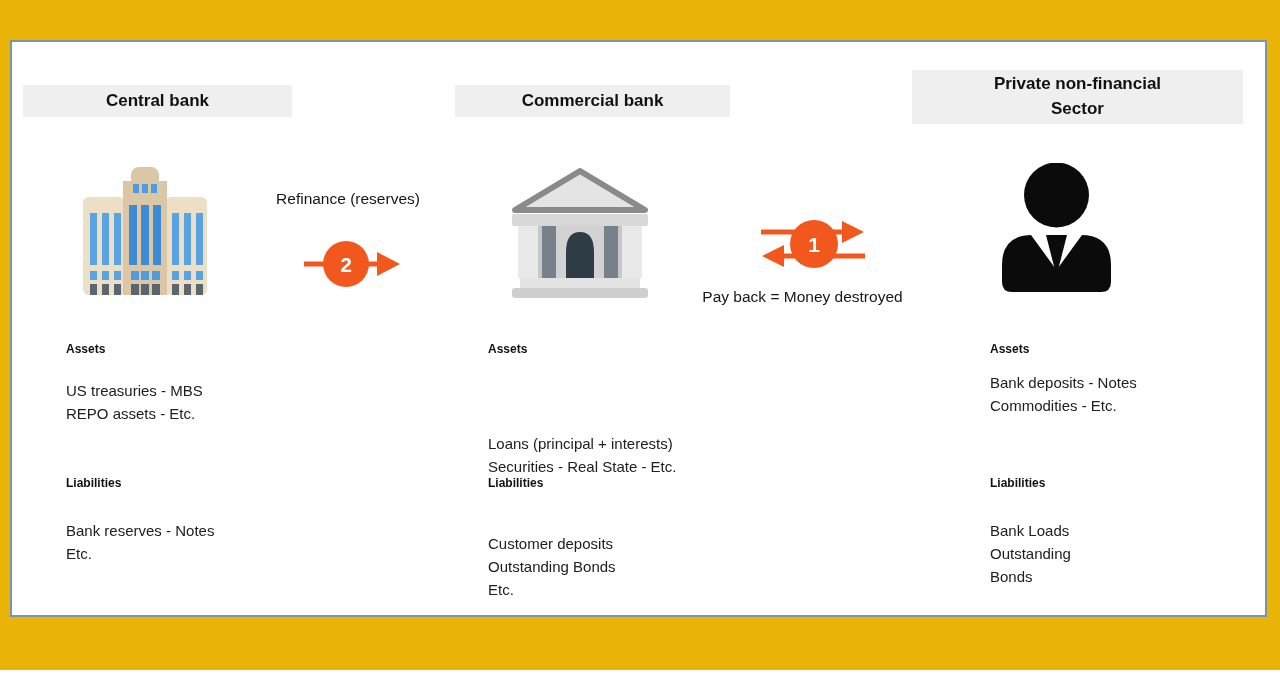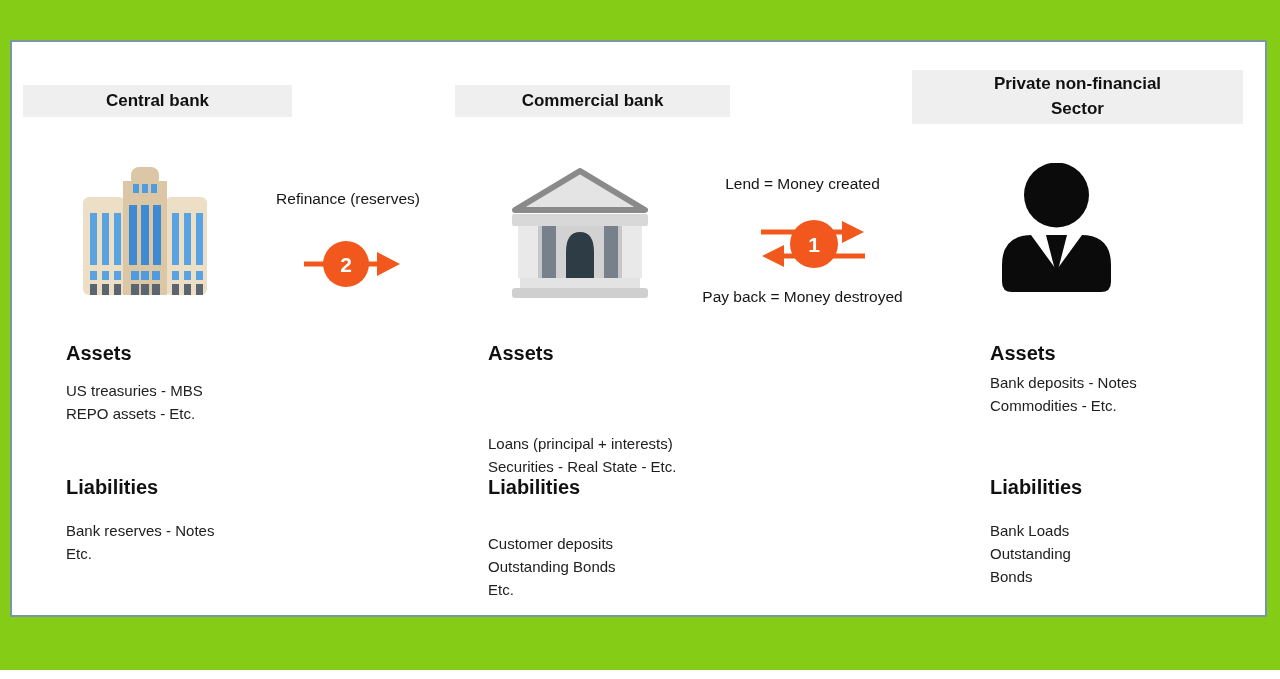--- a/index.html
+++ b/index.html
@@ -1,28 +1,28 @@
 <!DOCTYPE html>
 <html><head>
 <meta charset="utf-8">
 <style>
   * { margin:0; padding:0; box-sizing:border-box; }
   body { background:#ffffff; font-family:"Liberation Sans", sans-serif; }
-  .canvas { position:relative; width:1280px; height:670px; background:#84cc16; overflow:hidden; }
+  .canvas { position:relative; width:1280px; height:670px; background:#eab308; overflow:hidden; }
   .frame { position:absolute; left:10px; top:40px; width:1257px; height:577px;
            border:2px solid #7796A8; background:#ffffff; }
   .hdr { position:absolute; background:#EFEFEF; display:flex; align-items:center; justify-content:center;
          font-weight:bold; font-size:17px; color:#111; text-align:center; line-height:1.45; }
   .hdr-1 { left:23px;  top:85px; width:269px; height:32px; }
   .hdr-2 { left:455px; top:85px; width:275px; height:32px; }
   .hdr-3 { left:912px; top:70px; width:331px; height:54px; }
   .hdr-3 span { display:inline-block; max-width:210px; }
   .icon { position:absolute; }
   .flow-label { position:absolute; font-size:15.5px; color:#161616; text-align:center; }
-  .sec-title { position:absolute; font-weight:bold; font-size:20px; color:#111; }
+  .sec-title { position:absolute; font-weight:bold; font-size:12px; color:#111; }
   .sec-items { position:absolute; font-size:15px; line-height:23px; color:#202020; }
   .caption { position:absolute; left:10px; top:625px; width:1257px; text-align:center;
              font-style:italic; font-size:13.5px; color:#3C3C3C; }
   .orange-fill { fill:#F2581D; }
   .orange-stroke { stroke:#F2581D; }
   .circle-num { fill:#ffffff; font-family:"Liberation Sans", sans-serif; font-weight:bold; font-size:21px; }
 </style>
 </head>
 <body>
 
@@ -92,21 +92,20 @@
     <rect x="6" y="58" width="20" height="52" fill="#E9E9E9"></rect>
     <rect x="110" y="58" width="20" height="52" fill="#E9E9E9"></rect>
     <rect x="30" y="58" width="14" height="52" fill="#76818B"></rect>
     <rect x="92" y="58" width="14" height="52" fill="#76818B"></rect>
     <rect x="44" y="58" width="48" height="52" fill="#D2D2D2"></rect>
     <path d="M54 110 L54 84 Q54 64 68 64 Q82 64 82 84 L82 110 Z" fill="#2E3C46"></path>
     <rect x="8" y="110" width="120" height="10" fill="#E3E3E3"></rect>
     <rect x="0" y="120" width="136" height="10" rx="3" fill="#CFCFCF"></rect>
   </svg>
 
-  <div class="flow-label" style="left:700px; top:175px; width:205px;">Lend = Money created</div>
   <svg class="icon" style="left:758px; top:216px;" width="110" height="56" viewBox="0 0 110 56">
     <line x1="3" y1="16" x2="84" y2="16" class="orange-stroke" stroke-width="5"></line>
     <polygon points="84,5 106,16 84,27" class="orange-fill"></polygon>
     <line x1="26" y1="40" x2="107" y2="40" class="orange-stroke" stroke-width="5"></line>
     <polygon points="26,29 4,40 26,51" class="orange-fill"></polygon>
     <circle cx="56" cy="28" r="24" fill="#F2581D"></circle>
     <text x="56" y="35.5" text-anchor="middle" class="circle-num">1</text>
   </svg>
   <div class="flow-label" style="left:690px; top:288px; width:225px;">Pay back = Money destroyed</div>
 

